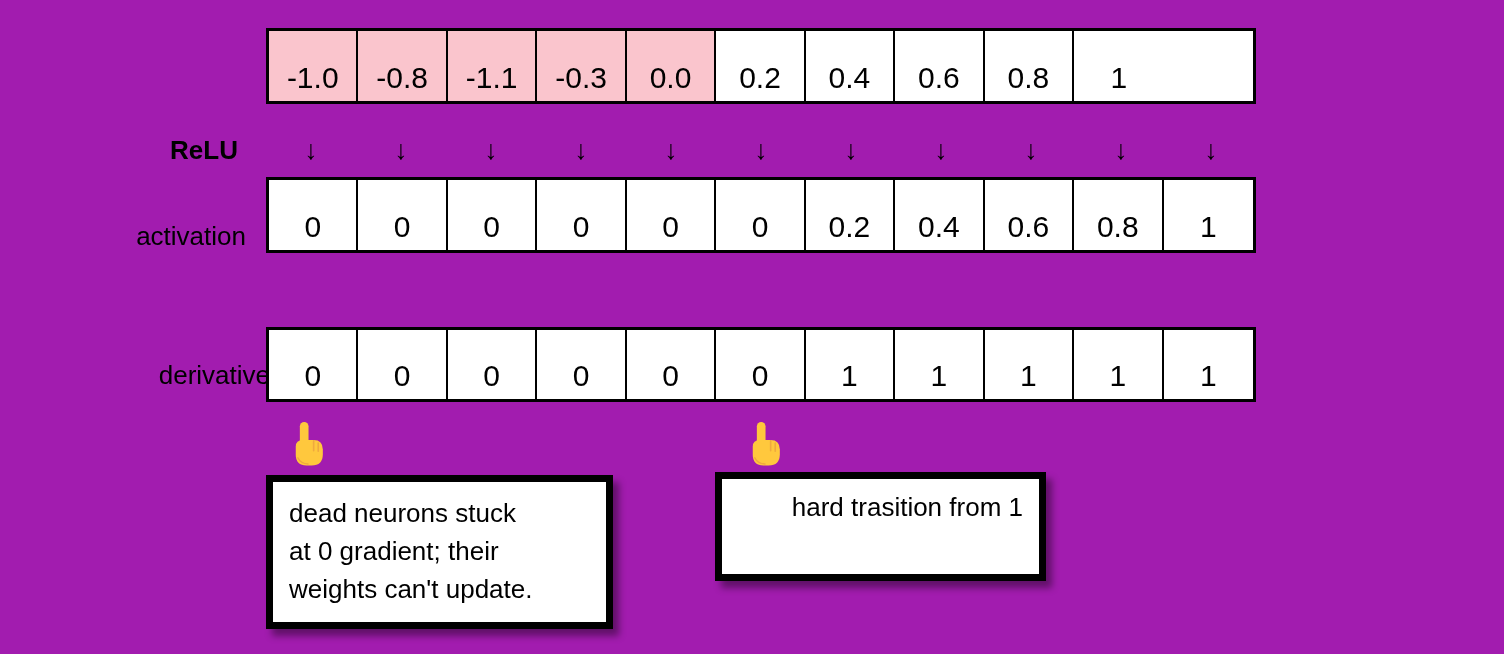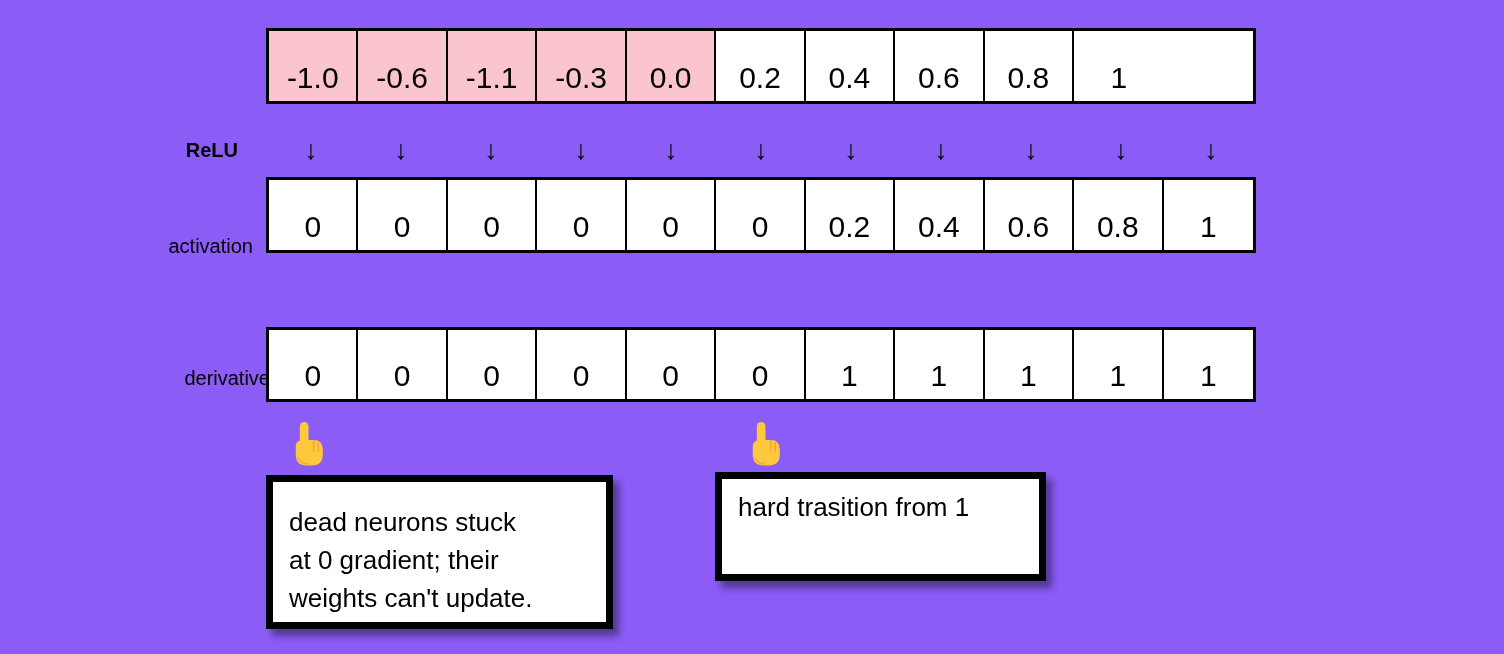--- a/index.html
+++ b/index.html
@@ -1,20 +1,20 @@
 <!DOCTYPE html>
 <html style="--hl: #FAC5CD;"><head>
 <meta charset="utf-8">
 <style>
   html, body { margin: 0; padding: 0; background: #ffffff; }
   .canvas {
     position: relative;
     width: 1504px;
     height: 654px;
-    background: #8b5cf6;
+    background: #a21caf;
     overflow: hidden;
     font-family: "Liberation Sans", sans-serif;
     color: #000;
   }
   .vtable {
     position: absolute;
     left: 266px;
     width: 990px;
     display: grid;
     grid-template-columns: repeat(11, 1fr);
@@ -56,63 +56,63 @@
     line-height: 1;
   }
 
   .row-label {
     position: absolute;
     left: 0;
     width: 246px;
     display: flex;
     justify-content: flex-end;
     align-items: flex-end;
-    font-size: 20px;
+    font-size: 26px;
     line-height: 1;
     box-sizing: border-box;
   }
   #relu-label {
     top: 133px;
     height: 34px;
     align-items: center;
     font-weight: 700;
     width: 238px;
   }
-  #activation-label { top: 194px; height: 76px; padding-bottom: 14px; margin-left: 7px; }
+  #activation-label { top: 187px; height: 76px; padding-bottom: 14px; }
   #derivative-label { top: 327px; height: 75px; padding-bottom: 14px; margin-left: 24px; }
 
   .hand {
     position: absolute;
     width: 34px;
     height: 47px;
   }
   #hand-1 { left: 290px; top: 421px; }
   #hand-2 { left: 747px; top: 421px; }
 
   .note {
     position: absolute;
     background: #fff;
     border: 7px solid #000;
     box-shadow: 6px 7px 7px rgba(0,0,0,0.40);
     box-sizing: border-box;
     font-size: 26px;
     line-height: 38px;
-    padding: 21px 16px;
+    padding: 12px 16px;
   }
   #note-dead-neurons { left: 266px; top: 475px; width: 347px; height: 154px; }
-  #note-hard-transition { left: 715px; top: 472px; width: 331px; height: 109px; padding-top: 9px; }
+  #note-hard-transition { left: 715px; top: 472px; width: 331px; height: 109px; padding-top: 9px; text-align: right; }
 </style>
 </head>
 <body>
 
 <div class="canvas">
 
   <div class="vtable" id="input-table">
       <div class="cell hl">-1.0</div>
-      <div class="cell hl">-0.6</div>
+      <div class="cell hl">-0.8</div>
       <div class="cell hl">-1.1</div>
       <div class="cell hl">-0.3</div>
       <div class="cell hl">0.0</div>
       <div class="cell">0.2</div>
       <div class="cell">0.4</div>
       <div class="cell">0.6</div>
       <div class="cell">0.8</div>
       <div class="cell">1</div>
     </div>
 

